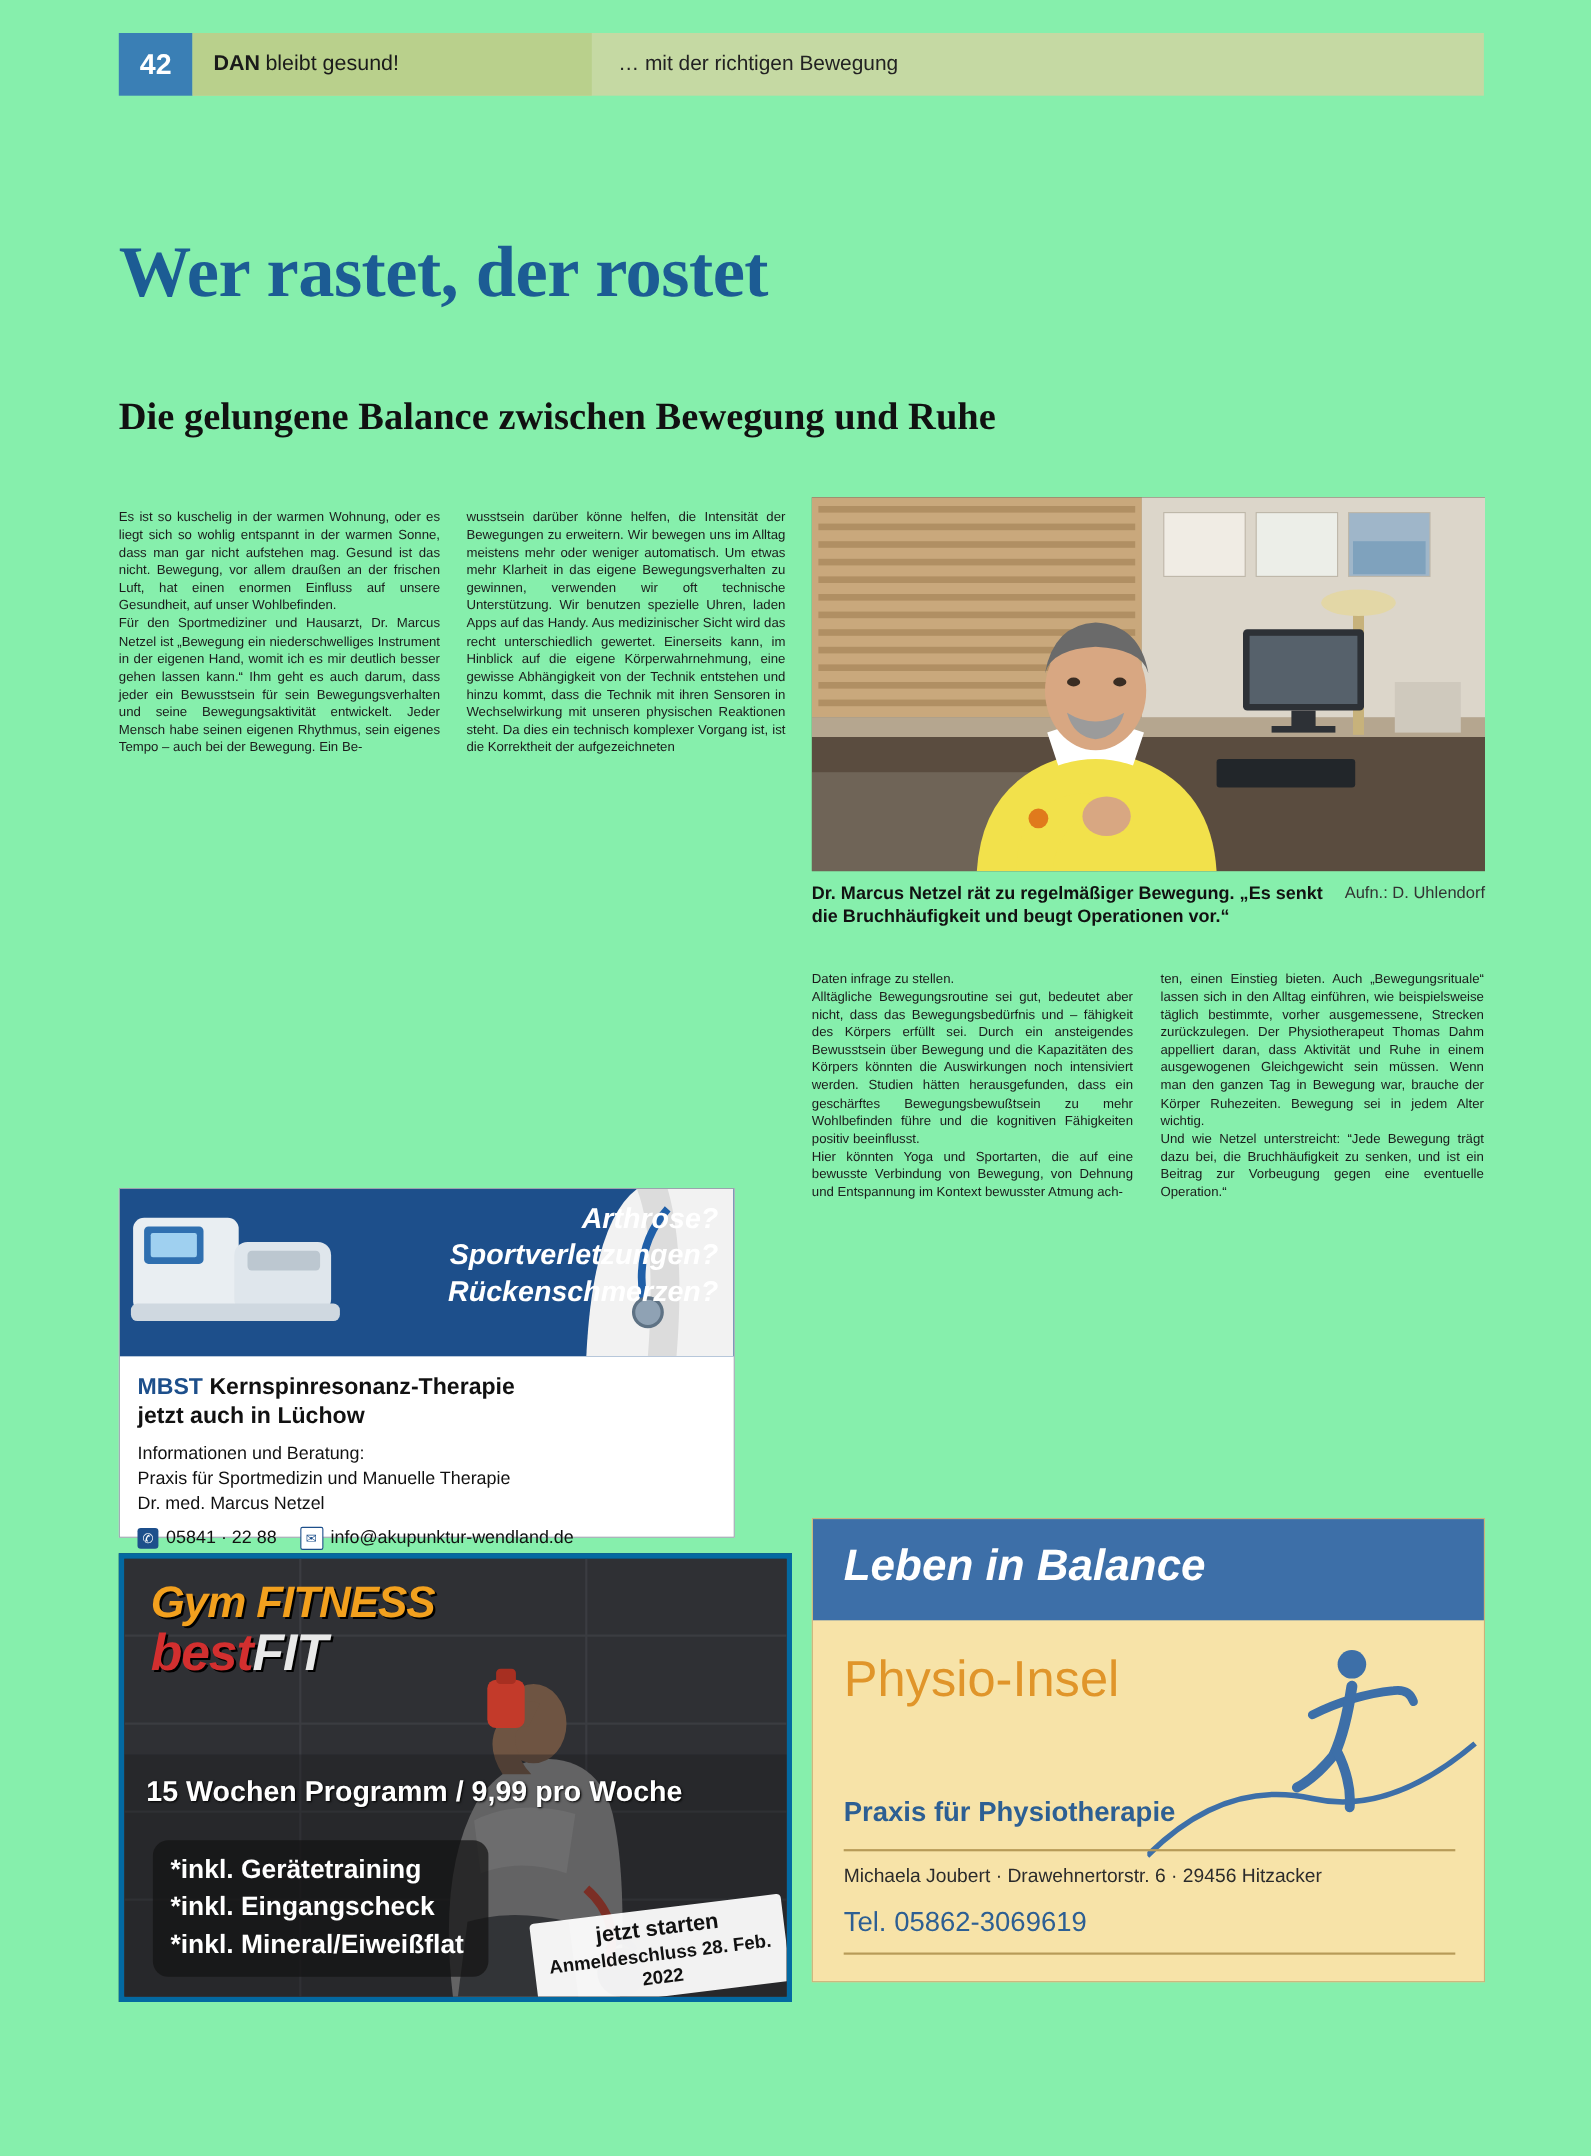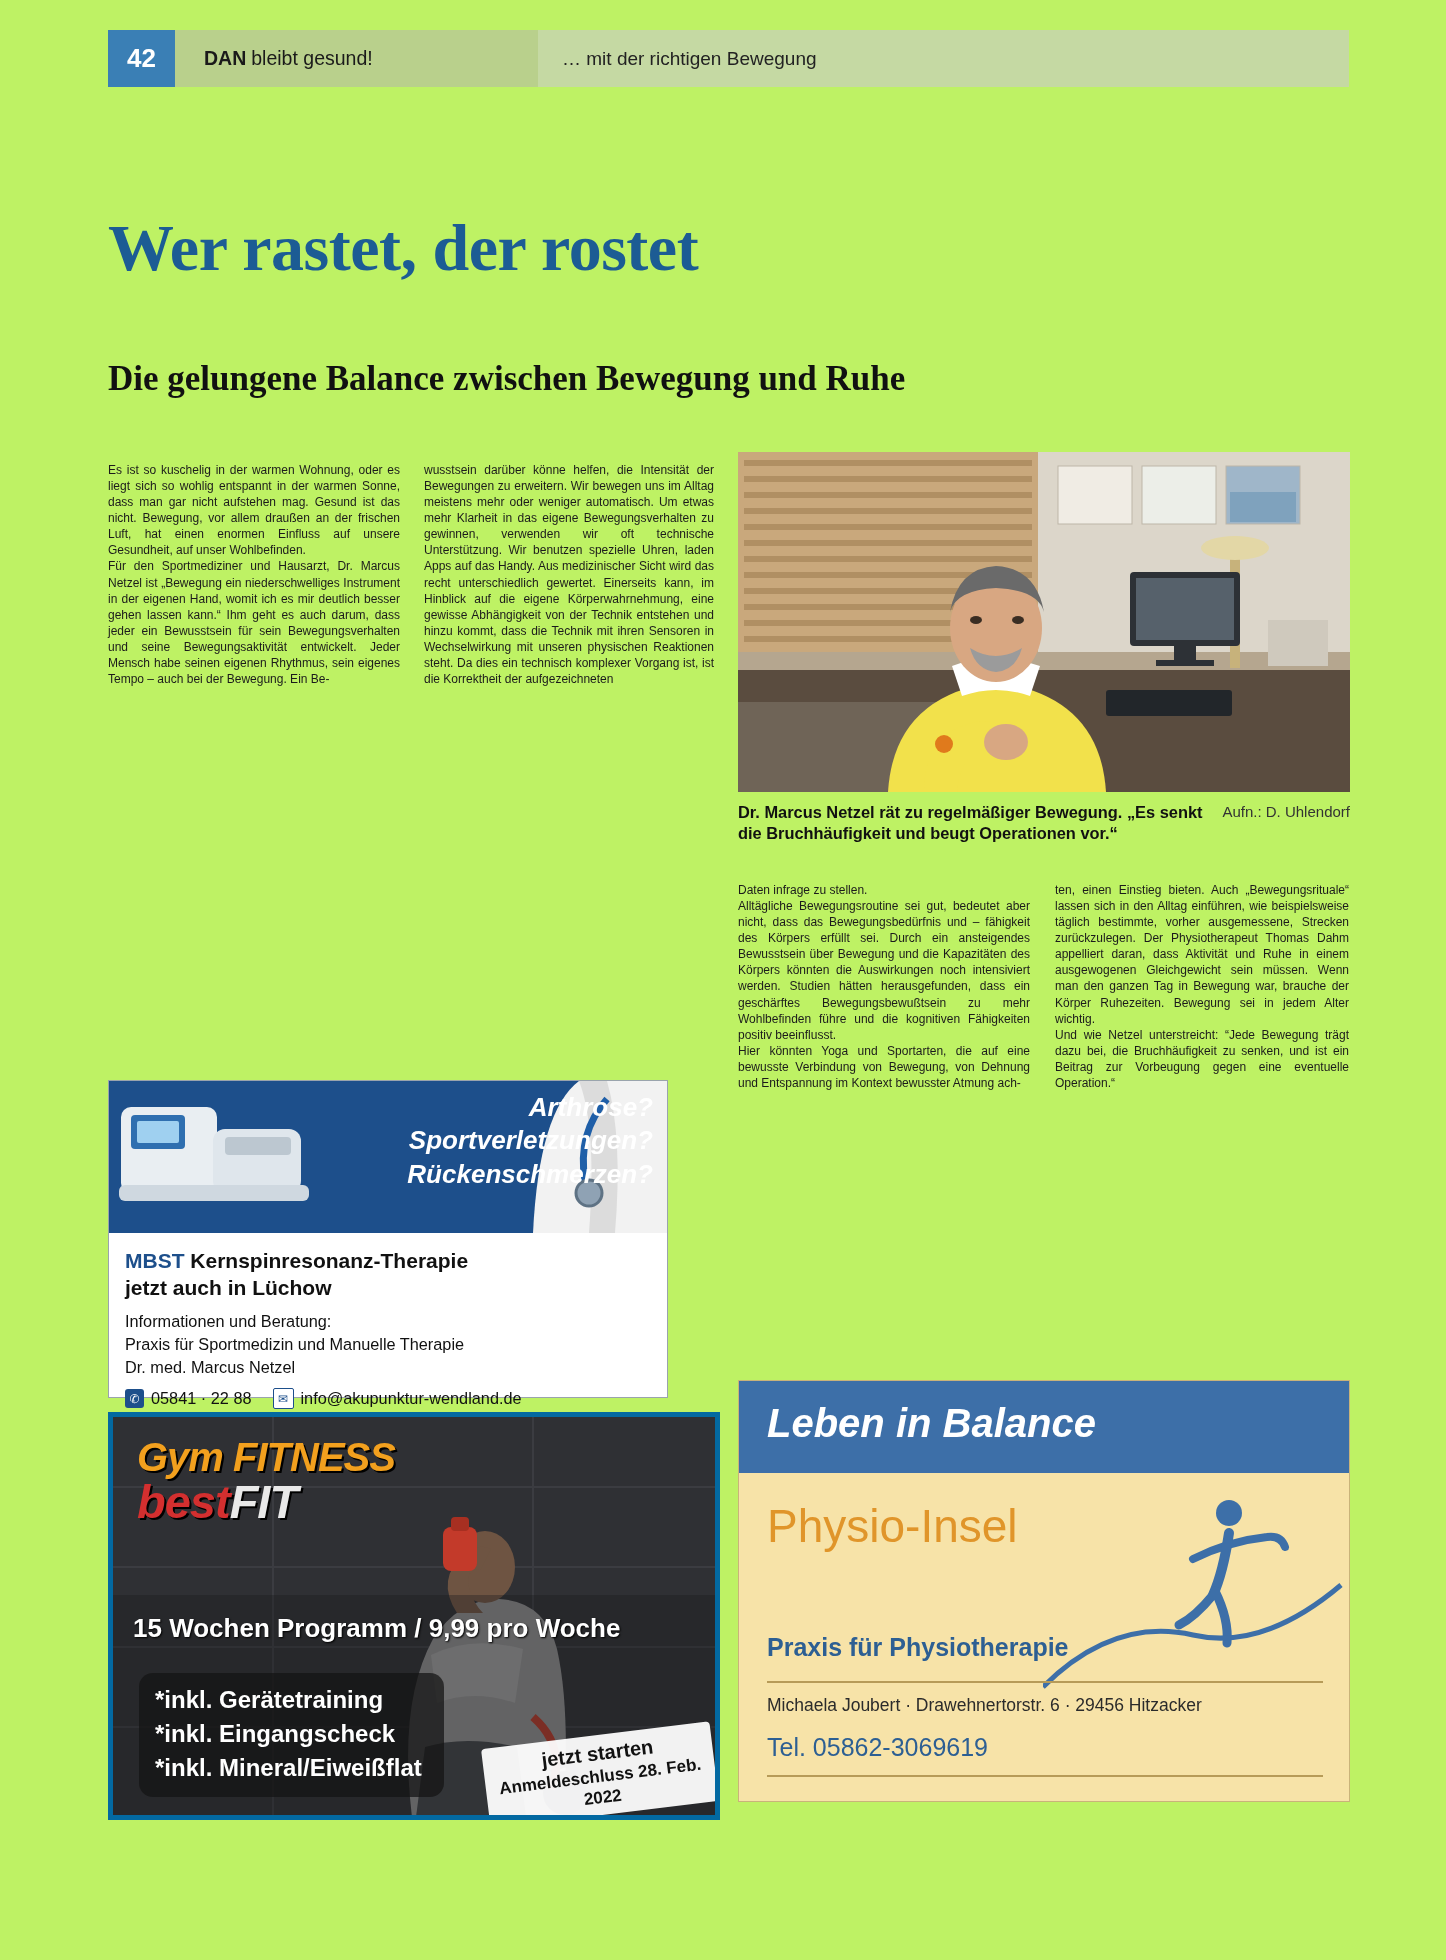--- a/index.html
+++ b/index.html
@@ -1,25 +1,25 @@
 <!DOCTYPE html>
 <html><head>
 <meta charset="utf-8">
 <style>
   html,body{margin:0;padding:0;background:#ffffff;}
   body{width:1446px;height:1960px;position:relative;font-family:"Liberation Sans",sans-serif;color:#1a1a1a;}
-  .page{position:absolute;inset:0;background:#bef264;}
+  .page{position:absolute;inset:0;background:#86efac;}
 
   
   .header{position:absolute;left:108px;top:30px;width:1241px;height:57px;}
   .hdr-num{position:absolute;left:0;top:0;width:67px;height:57px;background:#3a7fb5;color:#fff;
            font-weight:bold;font-size:26px;display:flex;align-items:center;justify-content:center;}
   .hdr-green{position:absolute;left:67px;top:0;width:1174px;height:57px;background:#c5d9a3;}
   .hdr-mid{position:absolute;left:67px;top:0;width:363px;height:57px;background:#b9d08c;
-           display:flex;align-items:center;padding-left:29px;box-sizing:border-box;font-size:19.5px;}
+           display:flex;align-items:center;padding-left:19px;box-sizing:border-box;font-size:19.5px;}
   .hdr-mid b{font-weight:bold;color:#1a1a1a;}
   .hdr-mid span.l{font-weight:normal;margin-left:5px;}
   .hdr-right{position:absolute;left:430px;top:0;width:811px;height:57px;display:flex;align-items:center;
              padding-left:24px;box-sizing:border-box;font-size:19px;color:#222;}
 
   
   .title{position:absolute;left:108px;top:215px;font-family:"Liberation Serif",serif;font-weight:bold;
          font-size:66px;color:#1c5c94;letter-spacing:-0.5px;line-height:1;}
   .subtitle{position:absolute;left:108px;top:360px;font-family:"Liberation Serif",serif;font-weight:bold;
             font-size:35px;color:#111;line-height:1.1;}

